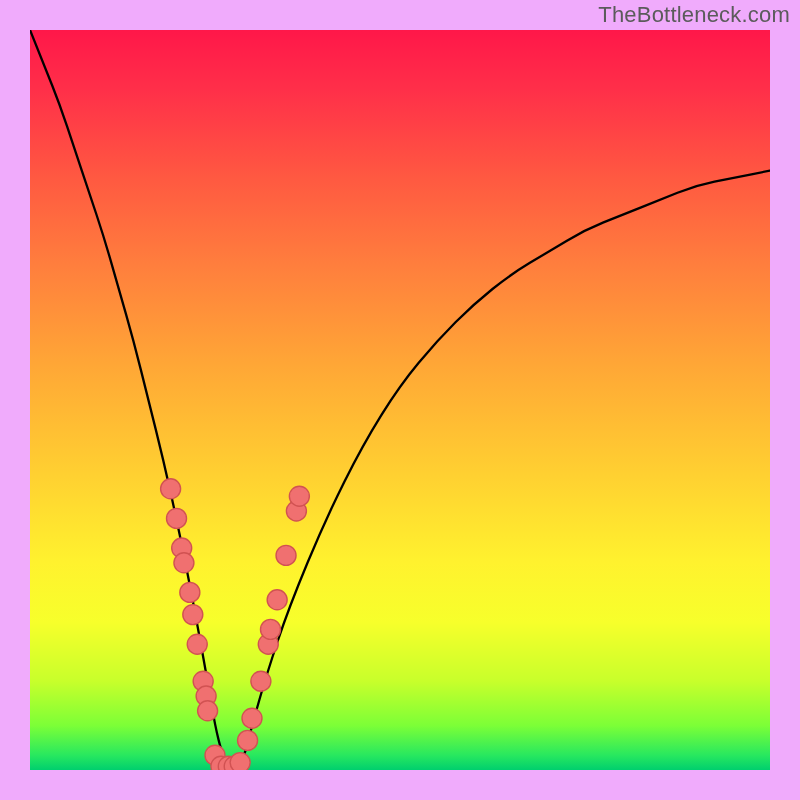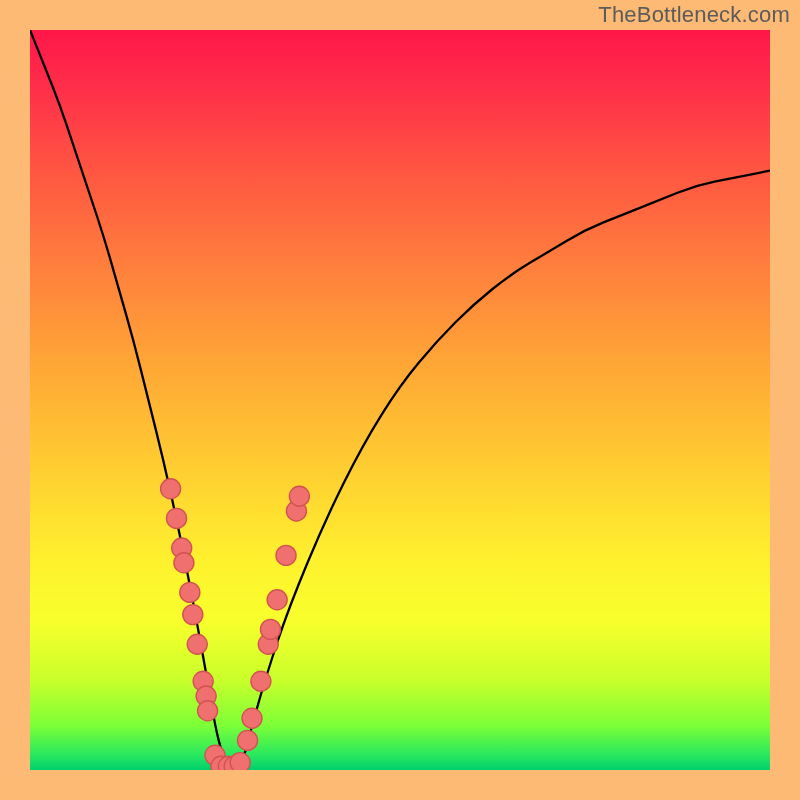--- a/index.html
+++ b/index.html
@@ -8,21 +8,21 @@
     width: 800px;
     height: 800px;
     overflow: hidden;
     background: #000;
     font-family: Arial, Helvetica, sans-serif;
   }
   .outer {
     position: relative;
     width: 800px;
     height: 800px;
-    background: #fdba74;
+    background: #f0abfc;
   }
   .watermark {
     position: absolute;
     top: 2px;
     right: 10px;
     font-size: 22px;
     font-weight: 500;
     color: #5b5b5b;
     letter-spacing: 0.2px;
     z-index: 10;

